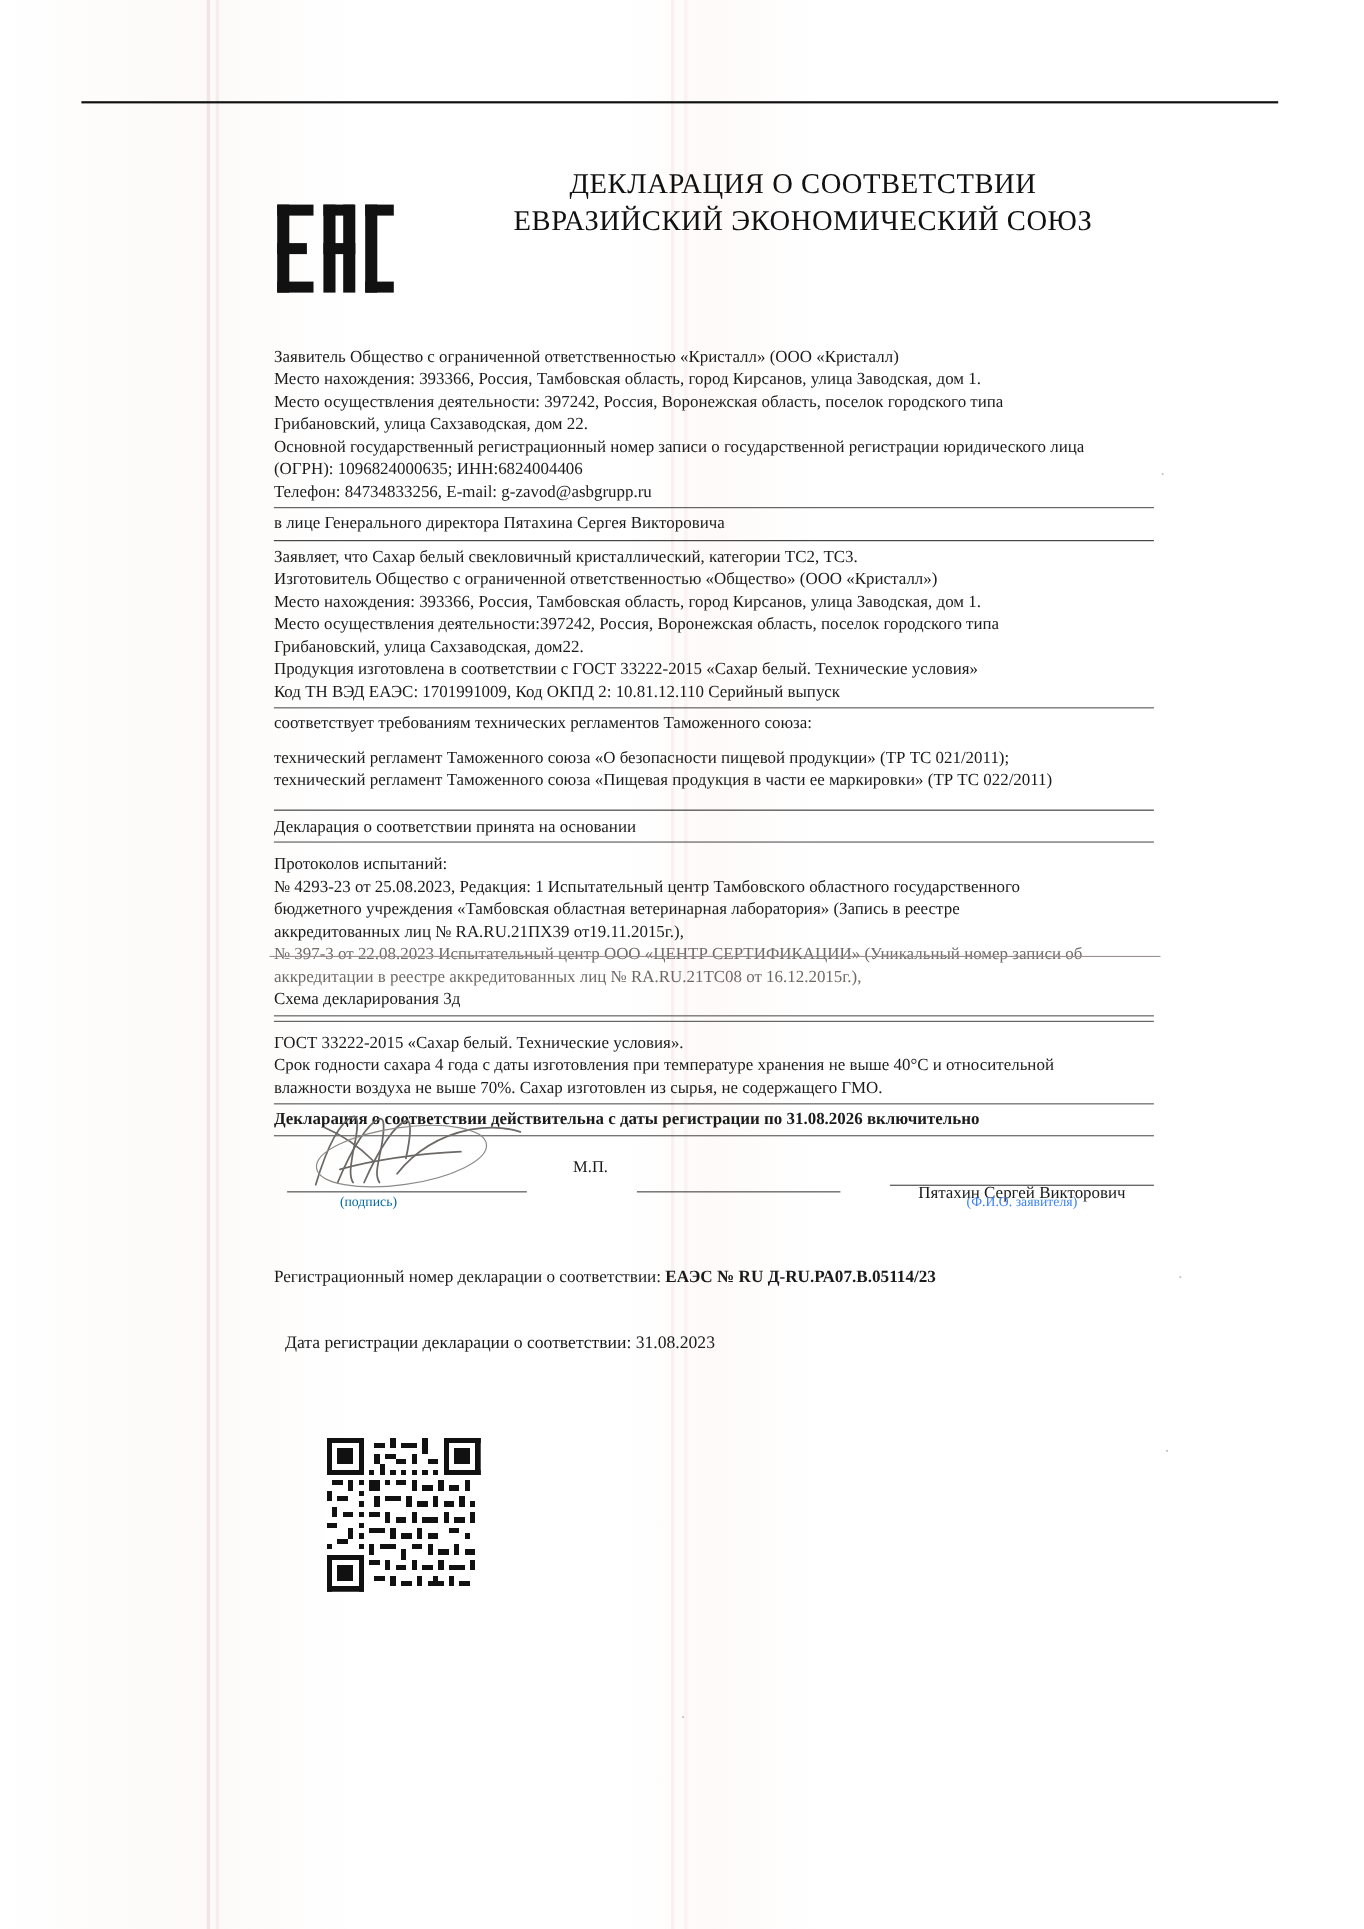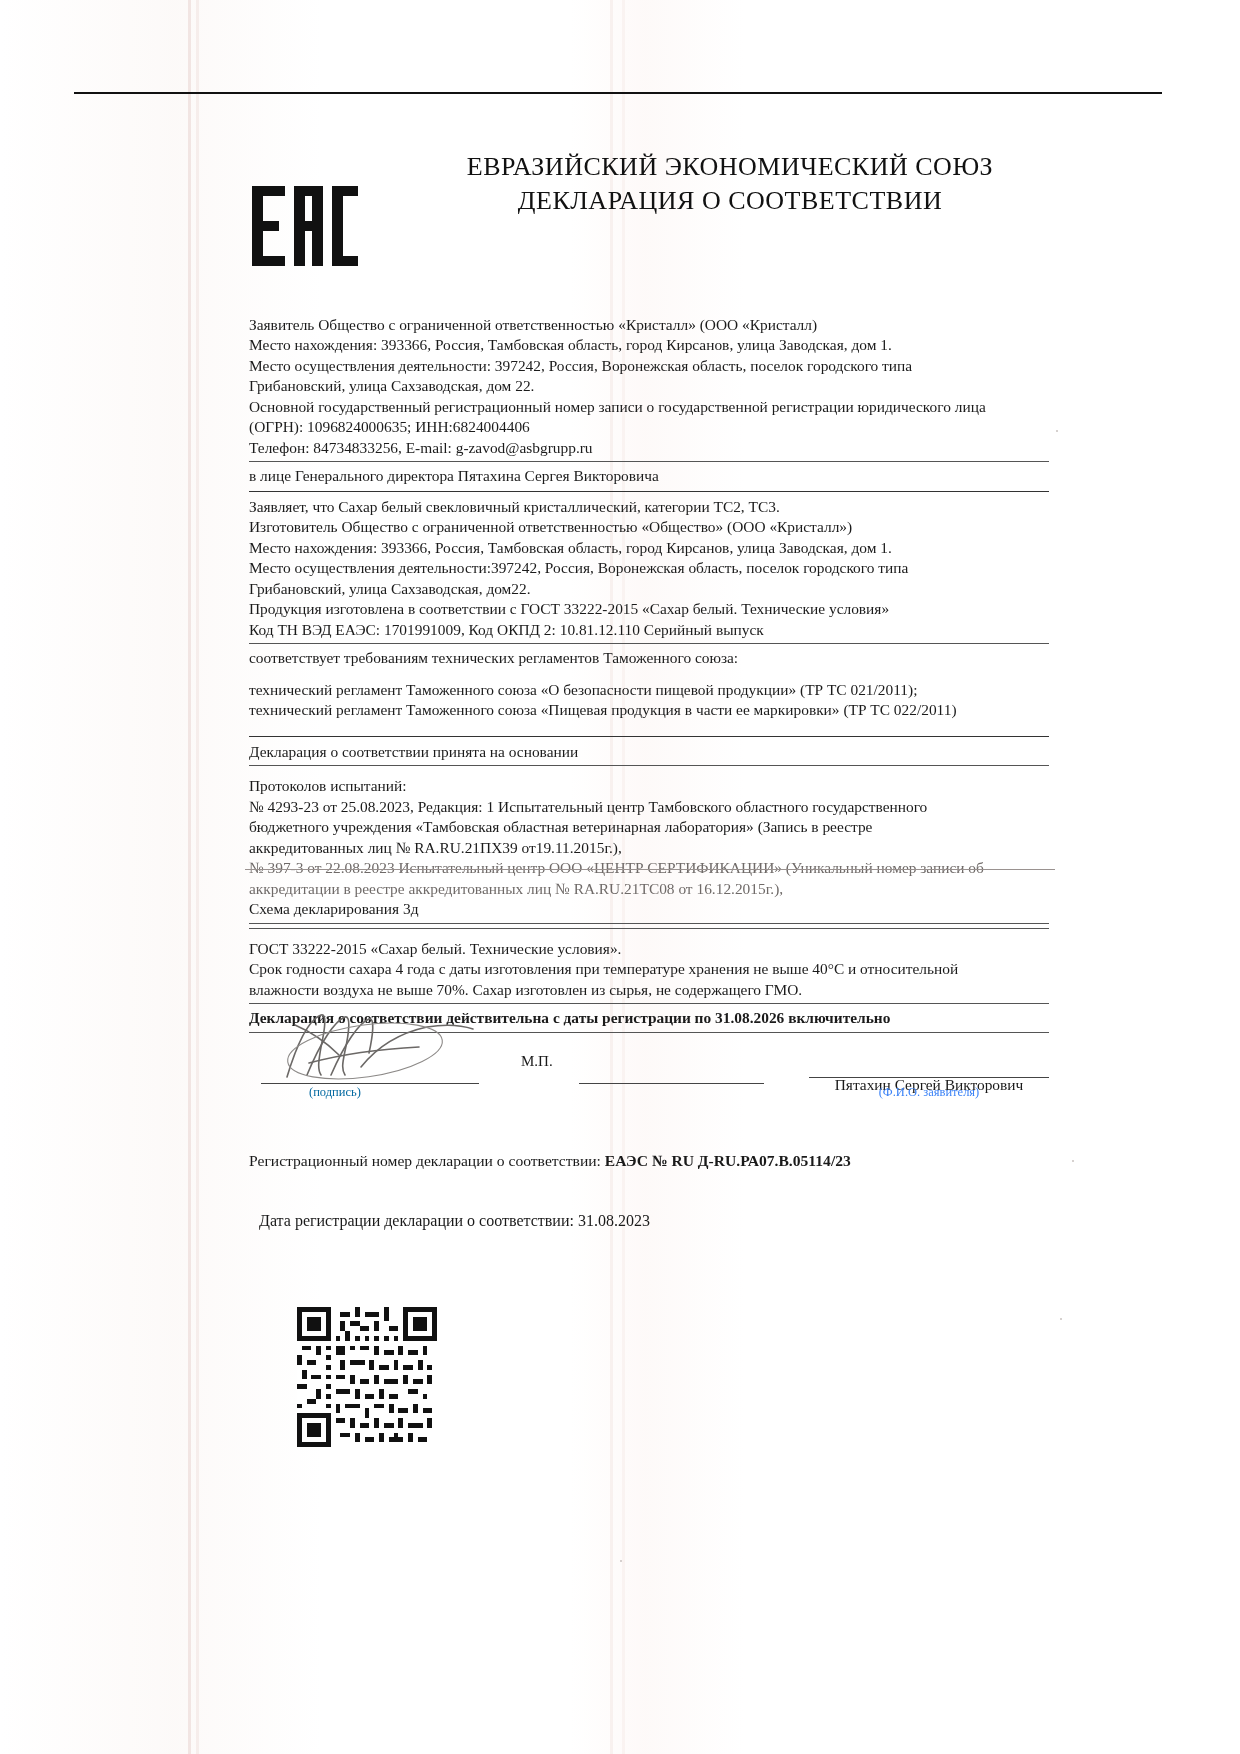--- a/index.html
+++ b/index.html
@@ -233,22 +233,22 @@
       <rect x="62" y="6" width="11" height="80"></rect>
       <rect x="44" y="41" width="29" height="10"></rect>
 
       <rect x="82" y="6" width="11" height="80"></rect>
       <rect x="82" y="6" width="26" height="10"></rect>
       <rect x="82" y="76" width="26" height="10"></rect>
     </g>
   </svg>
 
   <div class="title-block">
+    <div class="title-line">ДЕКЛАРАЦИЯ О СООТВЕТСТВИИ</div>
     <div class="title-line">ЕВРАЗИЙСКИЙ ЭКОНОМИЧЕСКИЙ СОЮЗ</div>
-    <div class="title-line">ДЕКЛАРАЦИЯ О СООТВЕТСТВИИ</div>
   </div>
 
   <div class="body-wrap">
 
     <div class="sec">
       <p class="p">Заявитель Общество с ограниченной ответственностью «Кристалл» (ООО «Кристалл)</p>
       <p class="p">Место нахождения: 393366, Россия, Тамбовская область, город Кирсанов, улица Заводская, дом 1.</p>
       <p class="p">Место осуществления деятельности: 397242, Россия, Воронежская область, поселок городского типа</p>
       <p class="p">Грибановский, улица Сахзаводская, дом 22.</p>
       <p class="p">Основной государственный регистрационный номер записи о государственной регистрации юридического лица</p>

